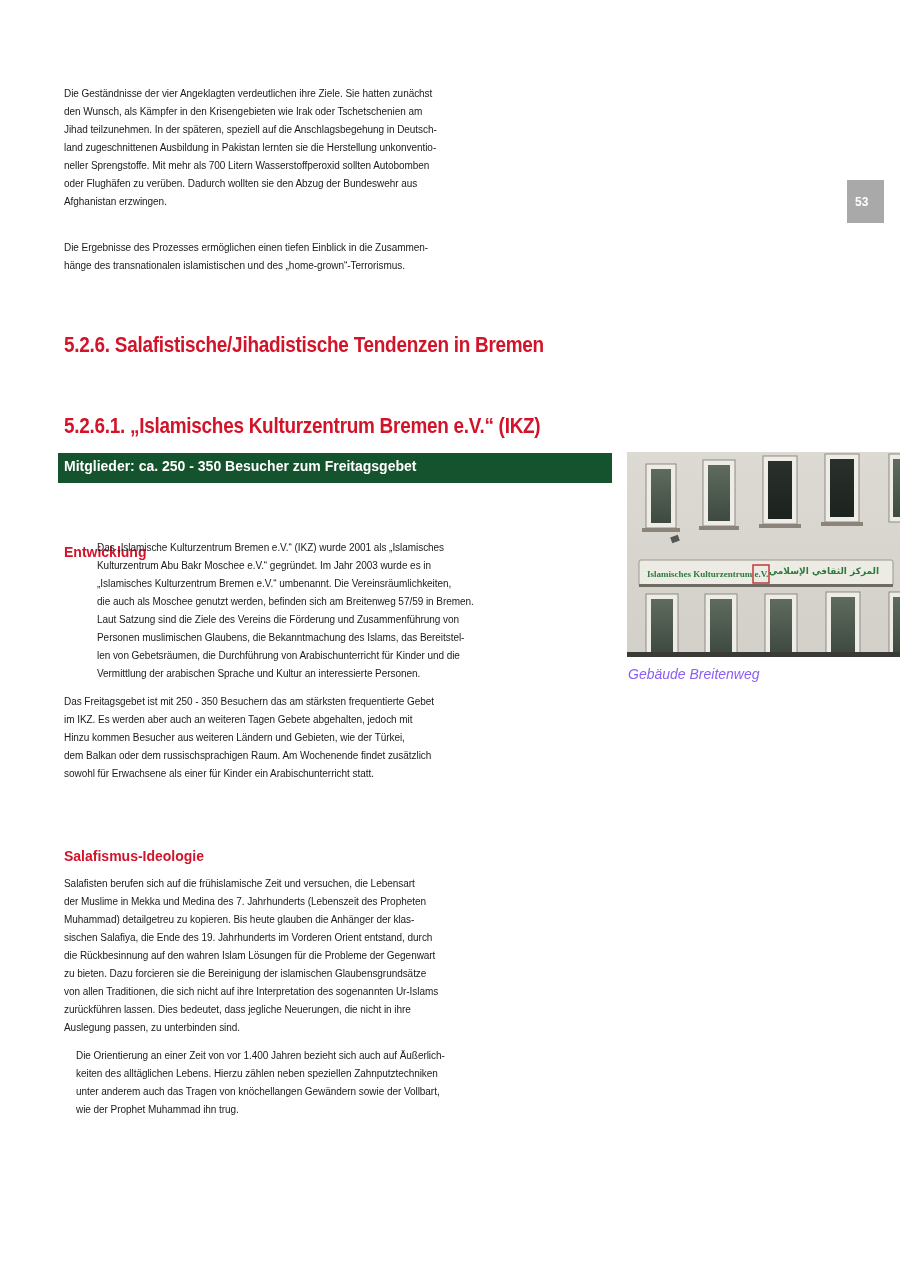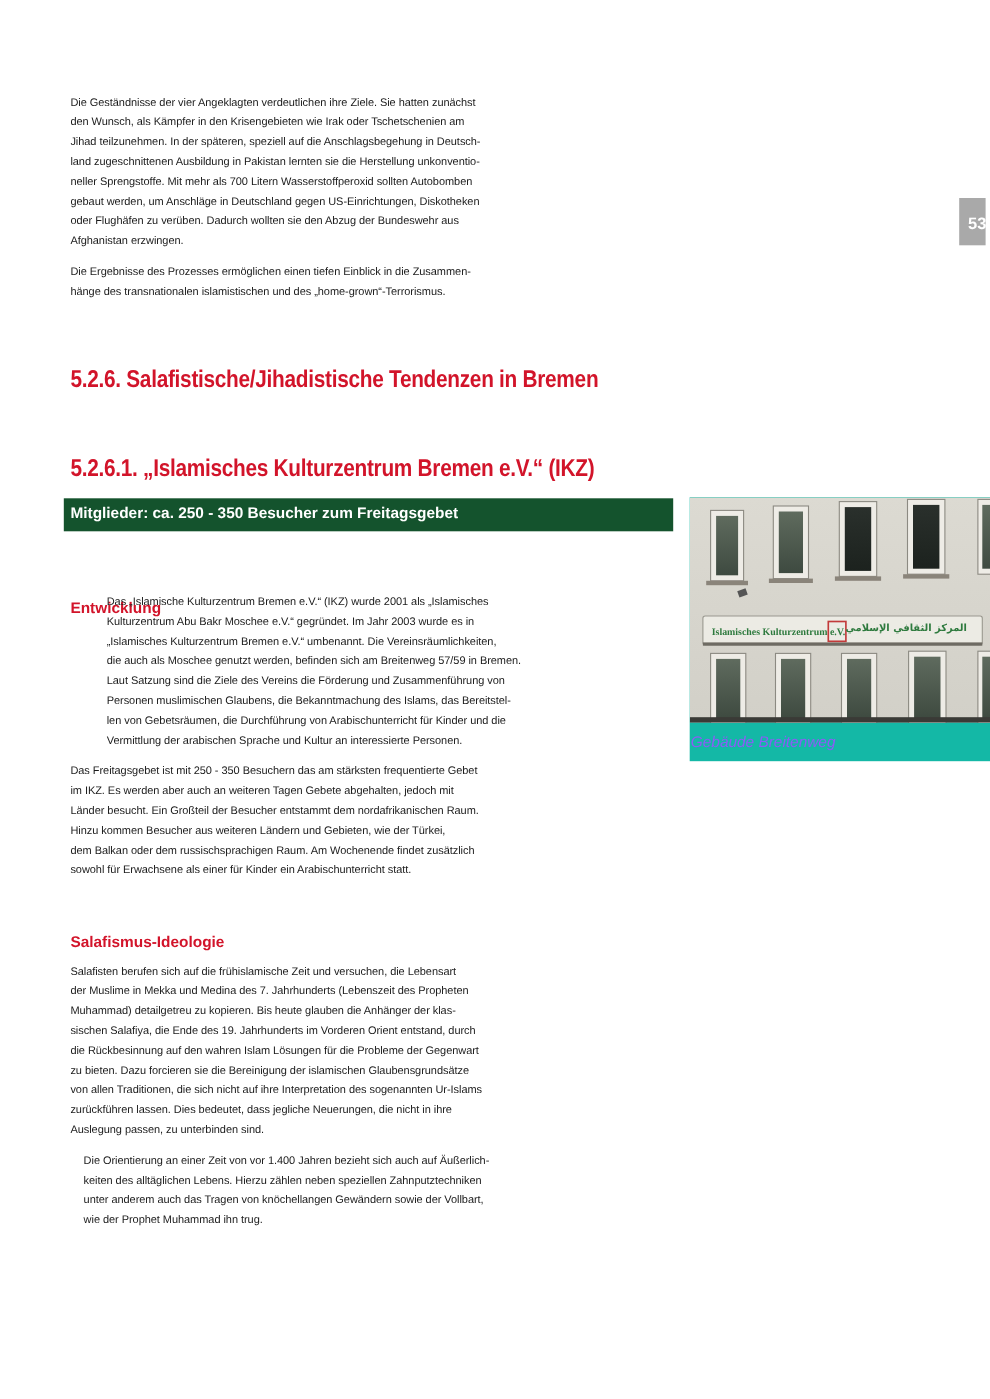--- a/index.html
+++ b/index.html
@@ -10,29 +10,29 @@
     body {
       width: 900px;
       height: 1272px;
       position: relative;
       overflow: hidden;
       font-family: "Liberation Sans", sans-serif;
       color: #1a1a1a;
     }
     .page-number-tab {
       position: absolute;
-      left: 872px;
+      left: 847px;
       top: 180px;
-      width: 24px;
+      width: 37px;
       height: 43px;
       background: #a9a9a9;
       color: #ffffff;
       font-family: "Liberation Sans", sans-serif;
       font-weight: bold;
-      font-size: 15px;
+      font-size: 12px;
       box-sizing: border-box;
       padding-left: 8px;
       padding-top: 15px;
     }
     .text-col {
       position: absolute;
       left: 64px;
       width: 548px;
     }
     p.body {
@@ -78,23 +78,23 @@
       font-weight: bold;
       font-size: 14px;
       color: #d2142a;
       white-space: nowrap;
     }
     .photo {
       position: absolute;
       left: 627px;
       top: 452px;
       width: 273px;
-      height: 240px;
+      height: 205px;
       overflow: hidden;
-      background: #14b8a6;
+      background: #fef9c3;
     }
     .photo svg { display: block; }
     .caption {
       position: absolute;
       left: 628px;
       top: 666px;
       font-style: italic;
       font-size: 14px;
       color: #8b5cf6;
       white-space: nowrap;
@@ -107,21 +107,20 @@
   <span>53</span>
 </div>
 
 <div class="text-col" style="top:85px;">
   <p class="body">
     <span class="pline">Die Geständnisse der vier Angeklagten verdeutlichen ihre Ziele. Sie hatten zunächst</span>
     <span class="pline">den Wunsch, als Kämpfer in den Krisengebieten wie Irak oder Tschetschenien am</span>
     <span class="pline">Jihad teilzunehmen. In der späteren, speziell auf die Anschlagsbegehung in Deutsch-</span>
     <span class="pline">land zugeschnittenen Ausbildung in Pakistan lernten sie die Herstellung unkonventio-</span>
     <span class="pline">neller Sprengstoffe. Mit mehr als 700 Litern Wasserstoffperoxid sollten Autobomben</span>
-    <span class="pline">gebaut werden, um Anschläge in Deutschland gegen US-Einrichtungen, Diskotheken</span>
     <span class="pline">oder Flughäfen zu verüben. Dadurch wollten sie den Abzug der Bundeswehr aus</span>
     <span class="pline">Afghanistan erzwingen.</span>
   </p>
 </div>
 
 <div class="text-col" style="top:239px;">
   <p class="body">
     <span class="pline">Die Ergebnisse des Prozesses ermöglichen einen tiefen Einblick in die Zusammen-</span>
     <span class="pline">hänge des transnationalen islamistischen und des „home-grown“-Terrorismus.</span>
   </p>
@@ -147,21 +146,20 @@
     <span class="pline">Personen muslimischen Glaubens, die Bekanntmachung des Islams, das Bereitstel-</span>
     <span class="pline">len von Gebetsräumen, die Durchführung von Arabischunterricht für Kinder und die</span>
     <span class="pline">Vermittlung der arabischen Sprache und Kultur an interessierte Personen.</span>
   </p>
 </div>
 
 <div class="text-col" style="top:693px;">
   <p class="body">
     <span class="pline">Das Freitagsgebet ist mit 250 - 350 Besuchern das am stärksten frequentierte Gebet</span>
     <span class="pline">im IKZ. Es werden aber auch an weiteren Tagen Gebete abgehalten, jedoch mit</span>
-    <span class="pline">Länder besucht. Ein Großteil der Besucher entstammt dem nordafrikanischen Raum.</span>
     <span class="pline">Hinzu kommen Besucher aus weiteren Ländern und Gebieten, wie der Türkei,</span>
     <span class="pline">dem Balkan oder dem russischsprachigen Raum. Am Wochenende findet zusätzlich</span>
     <span class="pline">sowohl für Erwachsene als einer für Kinder ein Arabischunterricht statt.</span>
   </p>
 </div>
 
 <h3 class="subhead" style="top:848px;">Salafismus-Ideologie</h3>
 
 <div class="text-col" style="top:875px;">
   <p class="body">

